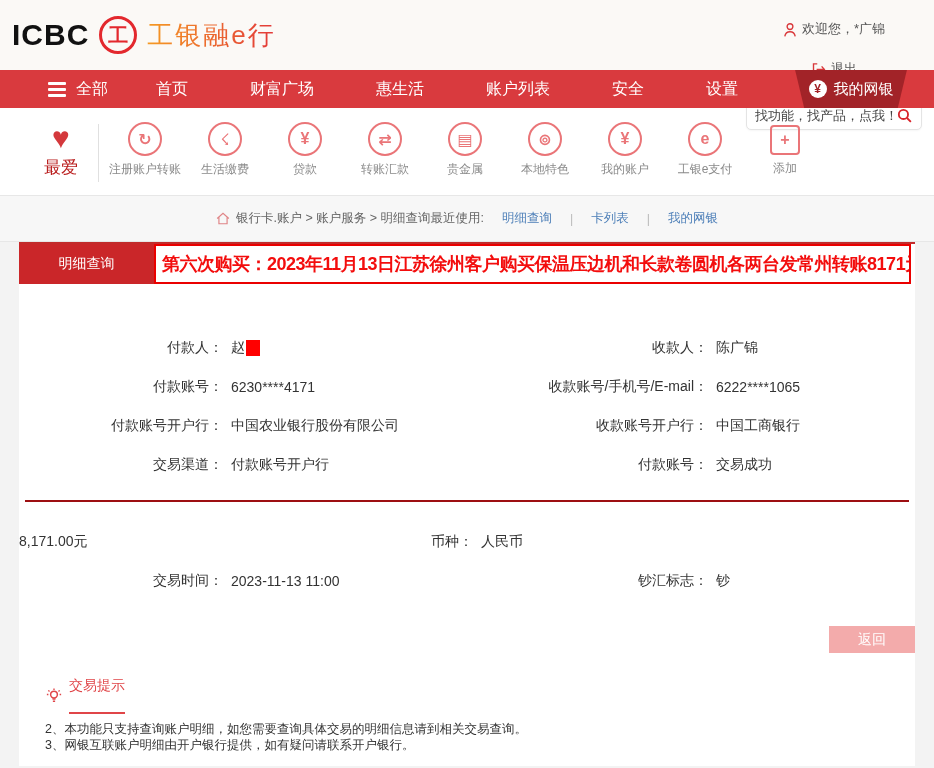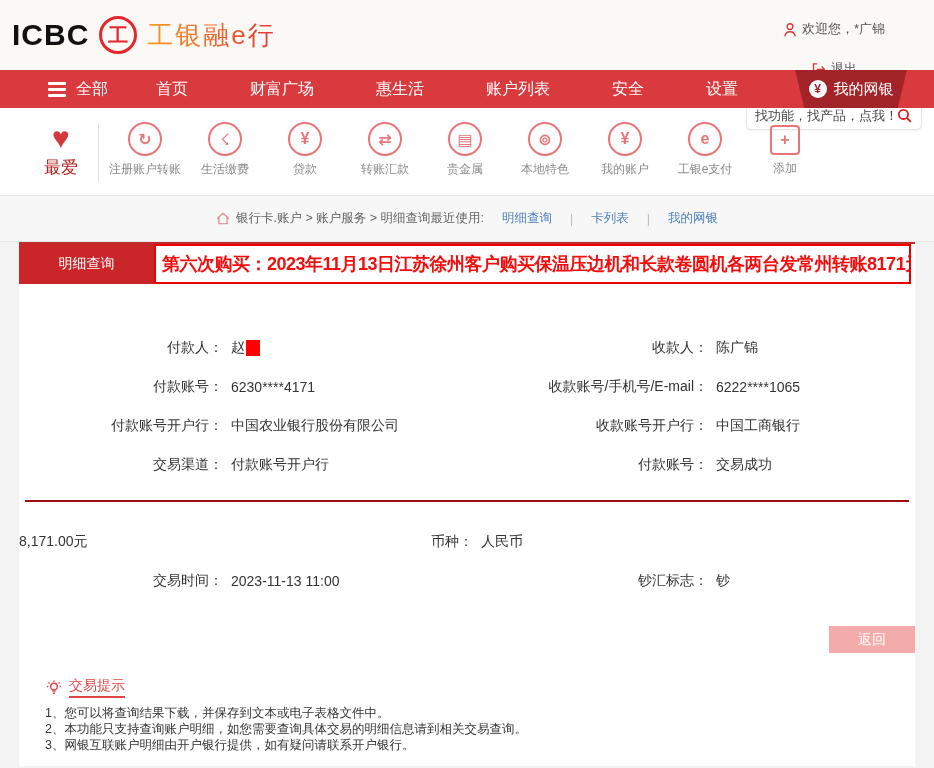--- a/index.html
+++ b/index.html
@@ -59,21 +59,21 @@
   .fvalue { color:#333; white-space:nowrap; display:flex; align-items:center; }
   .redact { display:inline-block; width:14px; height:16px; background:#f00; margin-left:1px; }
 
   .red-divider { border:none; border-top:2px solid #9d0f12; margin:16px 6px 20px 6px; }
 
   .backbtn-row { display:flex; justify-content:flex-end; margin-top:26px; }
   .backbtn { width:86px; height:27px; background:#f3abab; color:#fff; border:none; font-size:14px; cursor:pointer; font-family:inherit; }
 
   .tips { margin:24px 0 0 26px; }
   .tips-head { display:flex; align-items:center; gap:6px; }
-  .tips-title { color:#e04548; font-size:14px; border-bottom:2px solid #e04548; padding-bottom:1px; }
+  .tips-title { color:#e04548; font-size:14px; border-bottom:2px solid #e04548; padding-bottom:17px; }
   .tips-list { margin-top:8px; font-size:12.5px; color:#333; line-height:15.5px; }
   .tips-list div { margin-bottom:0.5px; }
 
   svg.ic { display:block; }
 </style>
 </head>
 <body>
 
 <header class="topbar">
   <div class="logo-area">
@@ -262,19 +262,18 @@
     <div class="tips">
       <div class="tips-head">
         <svg class="ic" width="18" height="18" viewBox="0 0 24 24">
             <circle cx="12" cy="10" r="4.5" fill="none" stroke="#e04548" stroke-width="2"></circle>
             <path d="M10 16h4M10.5 19h3" stroke="#e04548" stroke-width="2"></path>
             <path d="M12 2v2M4.5 4.5l1.5 1.5M19.5 4.5L18 6M2.5 10h2M19.5 10h2" stroke="#e04548" stroke-width="1.8"></path>
           </svg>
         <span class="tips-title">交易提示</span>
       </div>
       <div class="tips-list">
-        <div>1、您可以将查询结果下载，并保存到文本或电子表格文件中。</div>
         <div>2、本功能只支持查询账户明细，如您需要查询具体交易的明细信息请到相关交易查询。</div>
         <div>3、网银互联账户明细由开户银行提供，如有疑问请联系开户银行。</div>
       </div>
     </div>
   </main>
 </div>
 
 </body></html>

